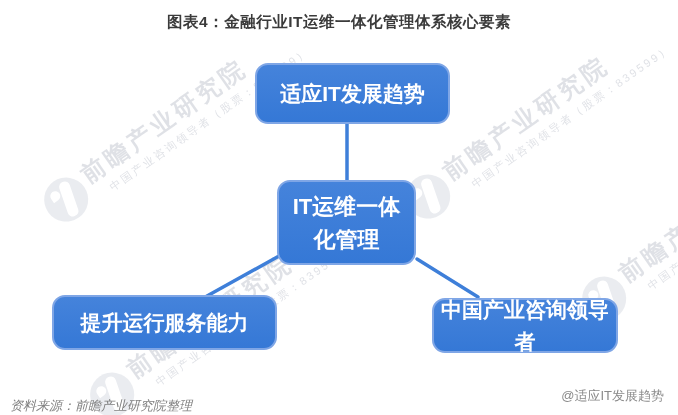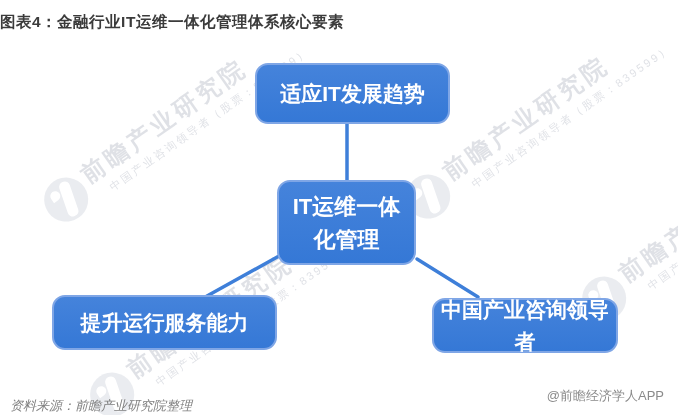--- a/index.html
+++ b/index.html
@@ -4,21 +4,21 @@
 <style>
   html,body { margin:0; padding:0; background:#ffffff; }
   .canvas {
     position:relative; width:678px; height:415px; background:#ffffff;
     overflow:hidden; font-family:"Liberation Sans","DejaVu Sans",sans-serif;
   }
 
   
   .fig-title {
     position:absolute; top:12px; left:0; right:0; z-index:3;
-    text-align:left; font-size:15.5px; font-weight:bold;
+    text-align:center; font-size:15.5px; font-weight:bold;
     color:#3b3b3b; letter-spacing:0.5px;
   }
 
   
   .wm {
     position:absolute; z-index:0; display:flex; align-items:center; gap:5px;
     transform:rotate(-35deg); transform-origin:23px 50%;
     white-space:nowrap; pointer-events:none;
   }
   .wm-logo {
@@ -116,15 +116,15 @@
     <line x1="279" y1="256" x2="207" y2="296" stroke="#3E7FD9" stroke-width="3.5" stroke-linecap="round"></line>
     <line x1="417" y1="259" x2="478" y2="297" stroke="#3E7FD9" stroke-width="3.5" stroke-linecap="round"></line>
   </svg>
 
   <div class="node node-center">IT运维一体化管理</div>
   <div class="node node-top">适应IT发展趋势</div>
   <div class="node node-left">提升运行服务能力</div>
   <div class="node node-right">中国产业咨询领导者</div>
 
   <div class="source">资料来源：前瞻产业研究院整理</div>
-  <div class="credit">@前瞻经济学人APP</div>
+  <div class="credit">@适应IT发展趋势</div>
 
 </div>
 
 </body></html>

